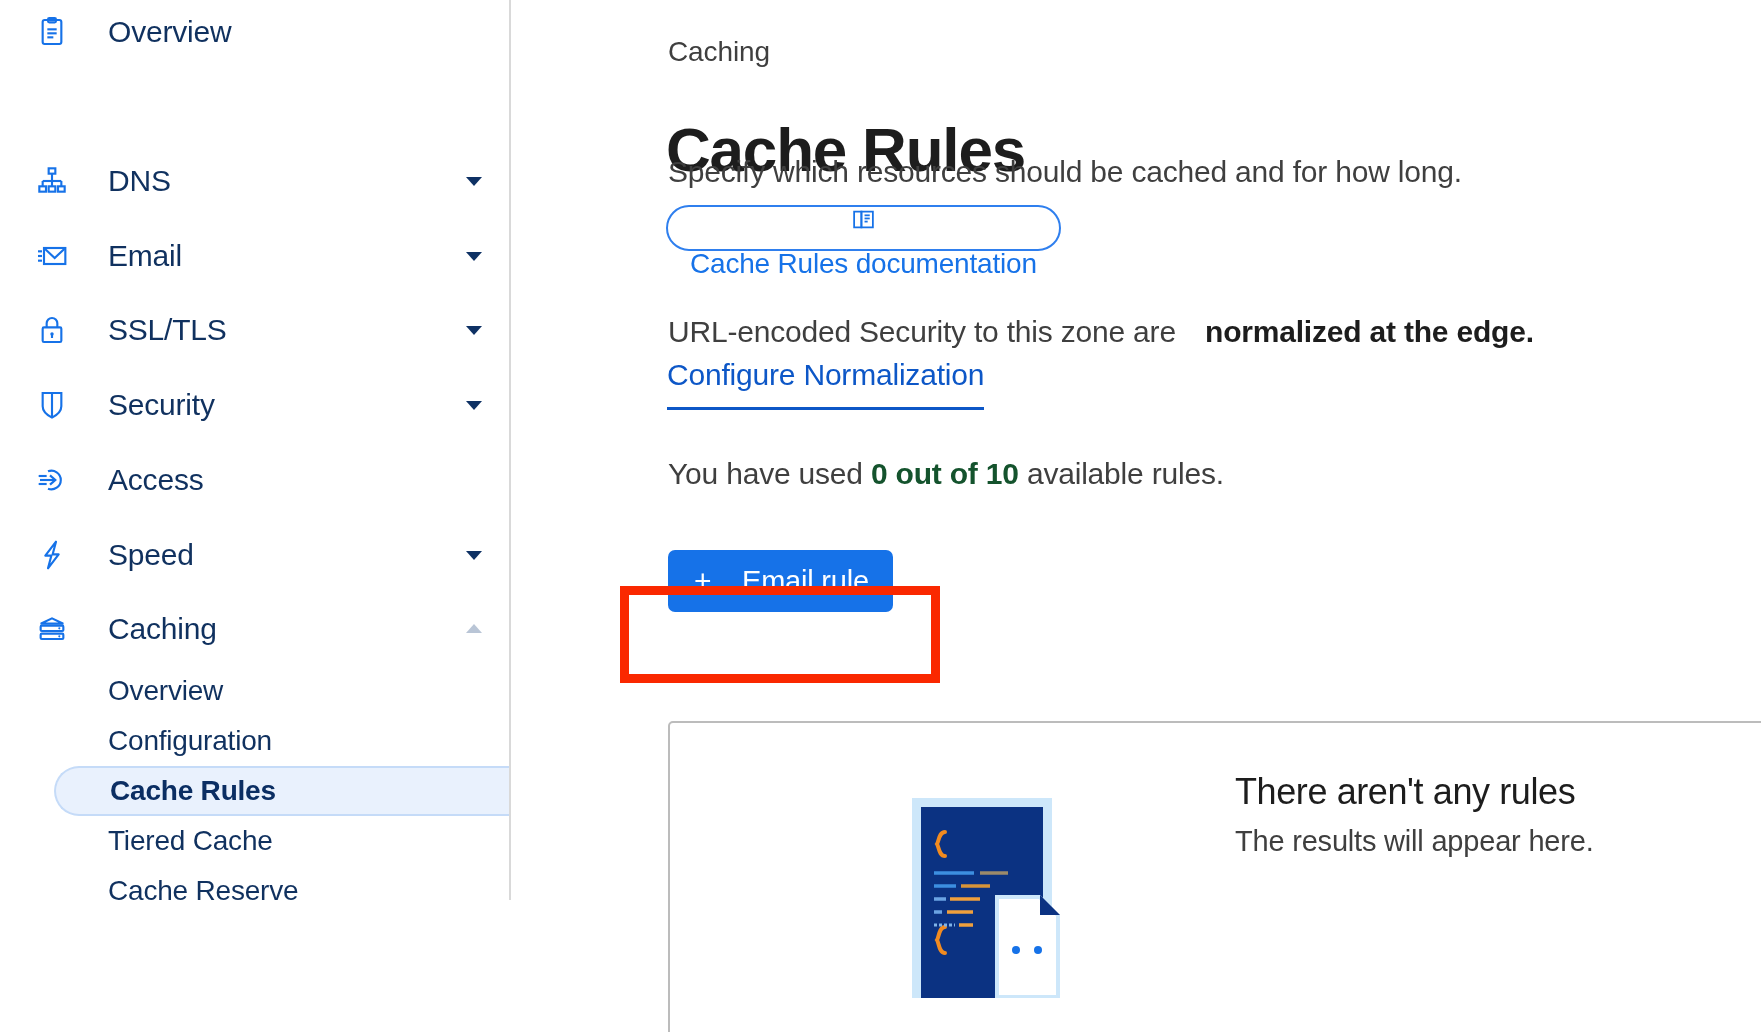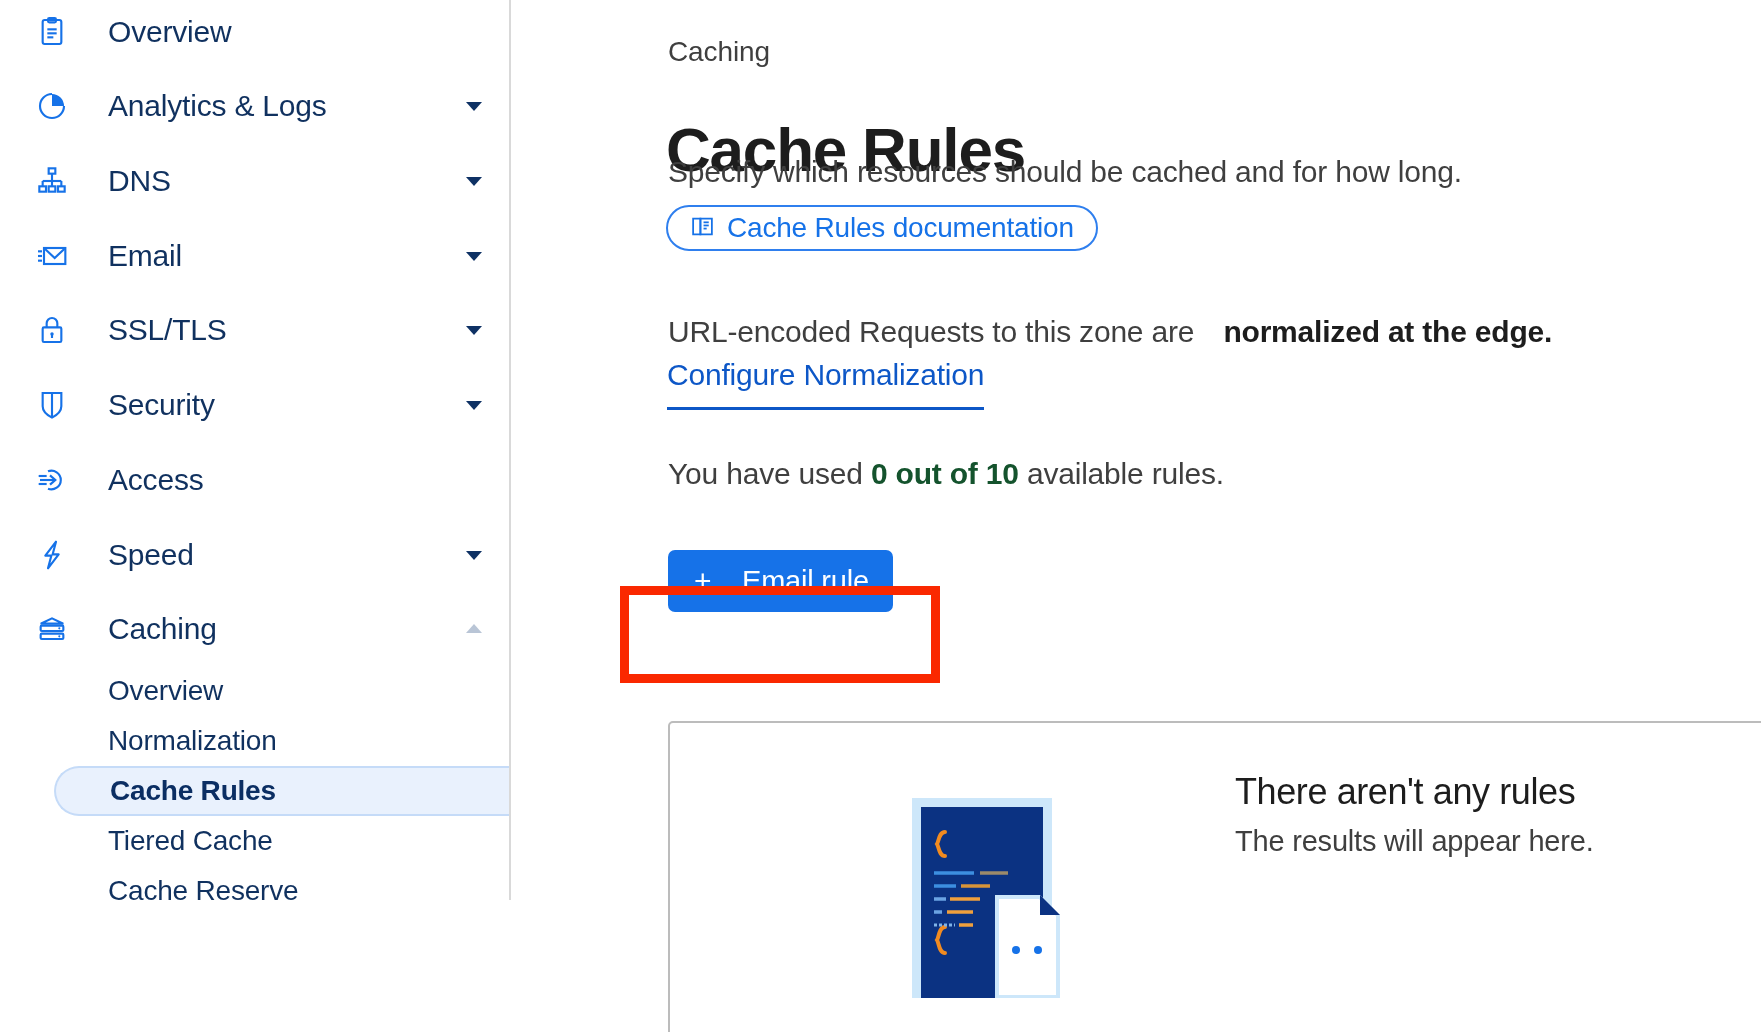--- a/index.html
+++ b/index.html
@@ -133,20 +133,21 @@
     height: 46px;
     padding: 0 22px;
     border: 2px solid #2f7fee;
     border-radius: 26px;
     display: flex;
     align-items: center;
     gap: 12px;
     box-sizing: border-box;
     cursor: pointer;
     background: #ffffff;
+    flex-direction: column;
   }
   #doc-btn .doc-label {
     font-size: 28px;
     color: #1672e8;
     letter-spacing: -0.2px;
     white-space: nowrap;
   }
   .norm-line {
     position: absolute;
     left: 157px;
@@ -265,34 +266,20 @@
         <rect x="5" y="3" width="14" height="18" rx="1.5"></rect>
         <rect x="9" y="1.6" width="6" height="3.2" rx="1"></rect>
         <line x1="8.5" y1="10" x2="15.5" y2="10"></line>
         <line x1="8.5" y1="13" x2="15.5" y2="13"></line>
         <line x1="8.5" y1="16" x2="13" y2="16"></line>
       </svg>
     </span>
     <span class="nav-label">Overview</span>
   </div>
 
-  <div class="nav-item" style="top:78px">
-    <span class="nav-icon">
-      <svg width="32" height="32" viewBox="0 0 24 24" fill="none" stroke="#1672e8" stroke-width="1.6">
-        <path d="M12 12 V3 A9 9 0 0 1 21 12 Z" fill="#1672e8" stroke="none"></path>
-        <path d="M12 3 A9 9 0 1 0 21 12"></path>
-      </svg>
-    </span>
-    <span class="nav-label">Analytics &amp; Logs</span>
-    <span class="nav-chevron">
-      <svg width="24" height="24" viewBox="0 0 24 24">
-          <path d="M4 8 L20 8 L12 17 Z" fill="#0e3164"></path>
-        </svg>
-    </span>
-  </div>
 
   <div class="nav-item" style="top:153px">
     <span class="nav-icon">
       <svg width="32" height="32" viewBox="0 0 24 24" fill="none" stroke="#1672e8" stroke-width="1.6">
         <rect x="9.5" y="2.5" width="5" height="4"></rect>
         <rect x="2.5" y="16" width="5" height="4"></rect>
         <rect x="9.5" y="16" width="5" height="4"></rect>
         <rect x="16.5" y="16" width="5" height="4"></rect>
         <line x1="12" y1="6.5" x2="12" y2="12"></line>
         <line x1="5" y1="12" x2="19" y2="12"></line>
@@ -402,21 +389,21 @@
           <path d="M4 16 L20 16 L12 7 Z" fill="#b9c5d6"></path>
         </svg>
     </span>
   </div>
 
   <div class="sub-item" style="top:666px">
     <span class="sub-label">Overview</span>
   </div>
 
   <div class="sub-item" style="top:716px">
-    <span class="sub-label">Normalization</span>
+    <span class="sub-label">Configuration</span>
   </div>
 
   <div class="sub-item active" style="top:766px">
     <span class="sub-label">Cache Rules</span>
   </div>
 
   <div class="sub-item" style="top:816px">
     <span class="sub-label">Tiered Cache</span>
   </div>
 
@@ -440,21 +427,21 @@
         <path d="M3 4.5 h7 v15 h-7 Z"></path>
         <path d="M10 4.5 h11 v15 h-11 Z"></path>
         <line x1="13" y1="8" x2="18" y2="8"></line>
         <line x1="13" y1="11" x2="18" y2="11"></line>
         <line x1="13" y1="14" x2="16" y2="14"></line>
       </svg>
     </span>
     <span class="doc-label">Cache Rules documentation</span>
   </div>
 
-  <div class="norm-line" id="norm-1"><span>URL-encoded Requests to this zone are </span><b>normalized at the edge.</b></div>
+  <div class="norm-line" id="norm-1"><span>URL-encoded Security to this zone are </span><b>normalized at the edge.</b></div>
 
   <a id="norm-link">Configure Normalization</a>
 
   <div id="usage"><span>You have used </span><b>0 out of 10</b><span> available rules.</span></div>
 
   <button id="create-btn">
     <span class="plus">+</span>
     <span class="crlabel">Email rule</span>
   </button>
 

